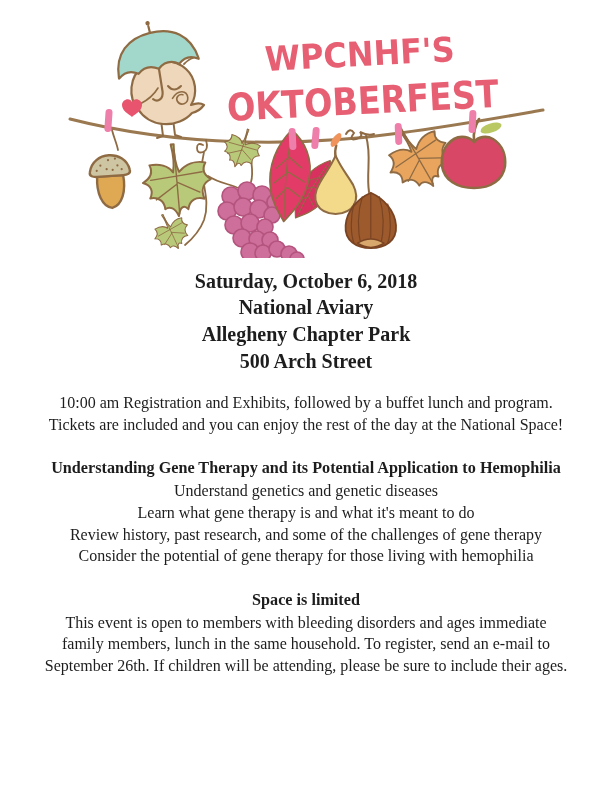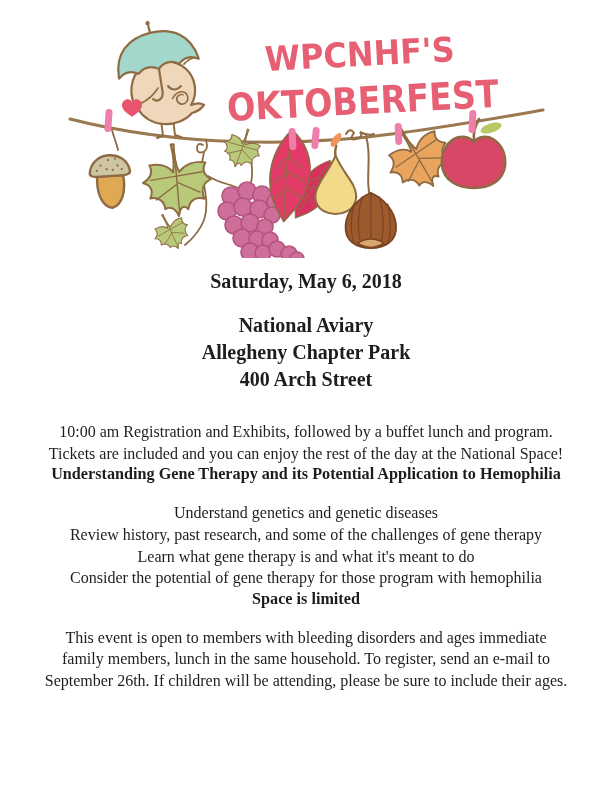--- a/index.html
+++ b/index.html
@@ -16,29 +16,29 @@
   .illustration{display:block;margin:6px auto 0 auto;}
   .illo-title{
     font-family:"DejaVu Sans", sans-serif;
     font-weight:700;
   }
   .event-date{
     margin-top:10px;
     font-size:20px;font-weight:700;line-height:26px;
   }
   .venue-block{
-    margin-top:18px;
     font-size:20px;font-weight:700;line-height:27px;
   }
   .body-par{font-size:16px;line-height:21.7px;}
-  .intro-par{margin-top:28px;}
+  .intro-par{margin-top:17px;}
   .section-heading{
+    margin-top:23px;
     font-size:16.2px;font-weight:700;line-height:21.7px;
   }
-  .tight{margin-top:16px;}
+  .tight{margin-top:0;}
 </style>
 </head>
 <body>
 
 <div class="page">
 
   <svg class="illustration" width="612" height="252" viewBox="0 0 612 252" xmlns="http://www.w3.org/2000/svg">
     <defs>
 
       <g id="leaf5grp">
@@ -159,39 +159,39 @@
       <path d="M116 62 C 118 38 134 26 157 26 C 180 26 196 38 198 62 L 198 63 q -10 -8 -20 0 q -11 -8 -21 0 q -11 -8 -21 0 q -10 -8 -20 0 Z" fill="#a2d8cb" stroke="#8f6b44" stroke-width="2.2" stroke-linejoin="round"></path>
       <path d="M157 26 L157 19" stroke="#8f6b44" stroke-width="2.2" stroke-linecap="round"></path>
       <circle cx="157" cy="16" r="2.2" fill="#8f6b44"></circle>
       <path d="M163 95 c 8 -8 16 -4 15 3 c -1 6 -9 7 -11 1 c -1 -4 3 -7 7 -5" fill="none" stroke="#8f6b44" stroke-width="1.6" stroke-linecap="round"></path>
     </g>
 
     <text class="illo-title" x="360" y="60" text-anchor="middle" font-size="34" textLength="190" lengthAdjust="spacingAndGlyphs" transform="rotate(-3 360 52)" fill="#e75f73">WPCNHF'S</text>
     <text class="illo-title" x="363" y="108" text-anchor="middle" font-size="38" textLength="272" lengthAdjust="spacingAndGlyphs" transform="rotate(-3 363 98)" fill="#e75f73">OKTOBERFEST</text>
   </svg>
 
-  <div class="event-date">Saturday, May 6, 2018</div>
+  <div class="event-date">Saturday, October 6, 2018</div>
 
   <div class="venue-block">
     <div>National Aviary</div>
     <div>Allegheny Chapter Park</div>
-    <div>400 Arch Street</div>
+    <div>500 Arch Street</div>
   </div>
 
   <div class="body-par intro-par">
     <div>10:00 am Registration and Exhibits, followed by a buffet lunch and program.</div>
     <div>Tickets are included and you can enjoy the rest of the day at the National Space!</div>
   </div>
 
   <div class="section-heading">Understanding Gene Therapy and its Potential Application to Hemophilia</div>
   <div class="body-par tight">
     <div>Understand genetics and genetic diseases</div>
+    <div>Learn what gene therapy is and what it's meant to do</div>
     <div>Review history, past research, and some of the challenges of gene therapy</div>
-    <div>Learn what gene therapy is and what it's meant to do</div>
-    <div>Consider the potential of gene therapy for those program with hemophilia</div>
+    <div>Consider the potential of gene therapy for those living with hemophilia</div>
   </div>
 
   <div class="section-heading">Space is limited</div>
   <div class="body-par tight">
     <div>This event is open to members with bleeding disorders and ages immediate</div>
     <div>family members, lunch in the same household. To register, send an e-mail to</div>
     <div>September 26th. If children will be attending, please be sure to include their ages.</div>
   </div>
 
 </div>

